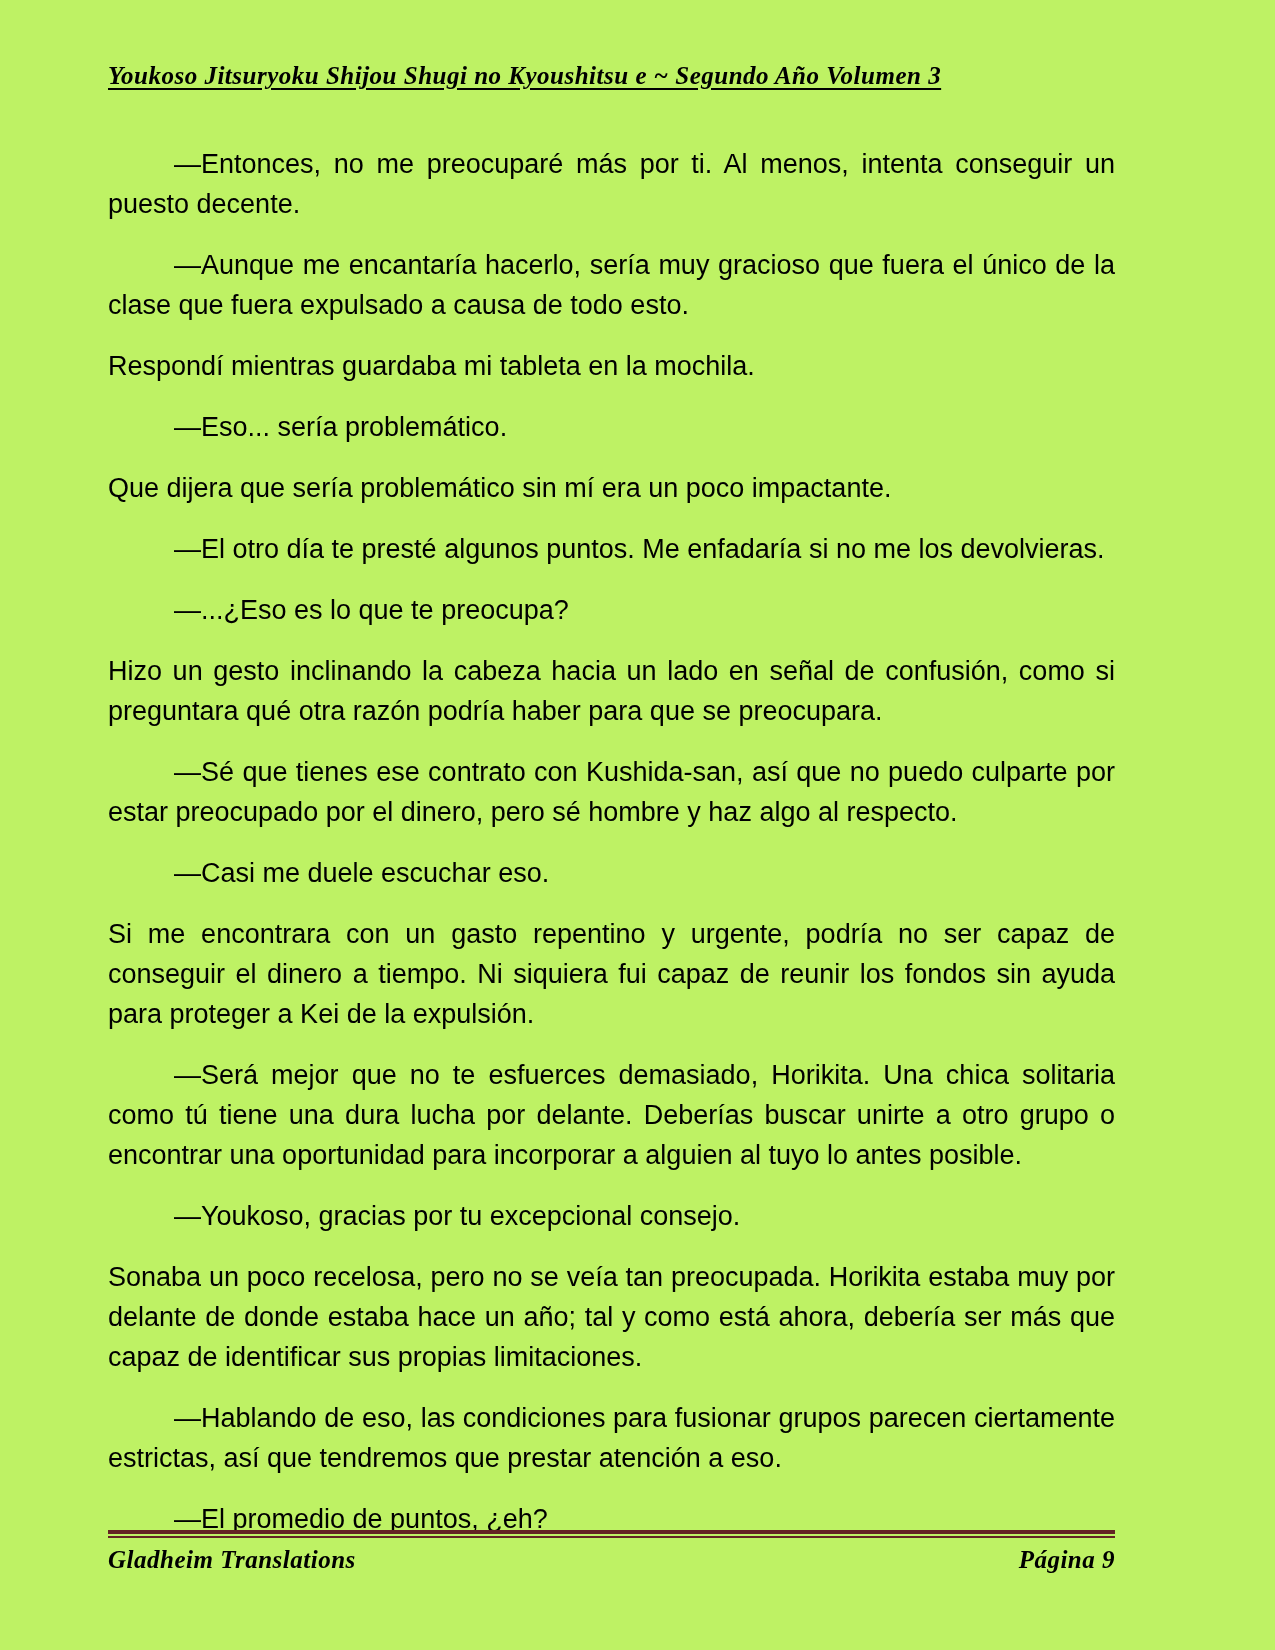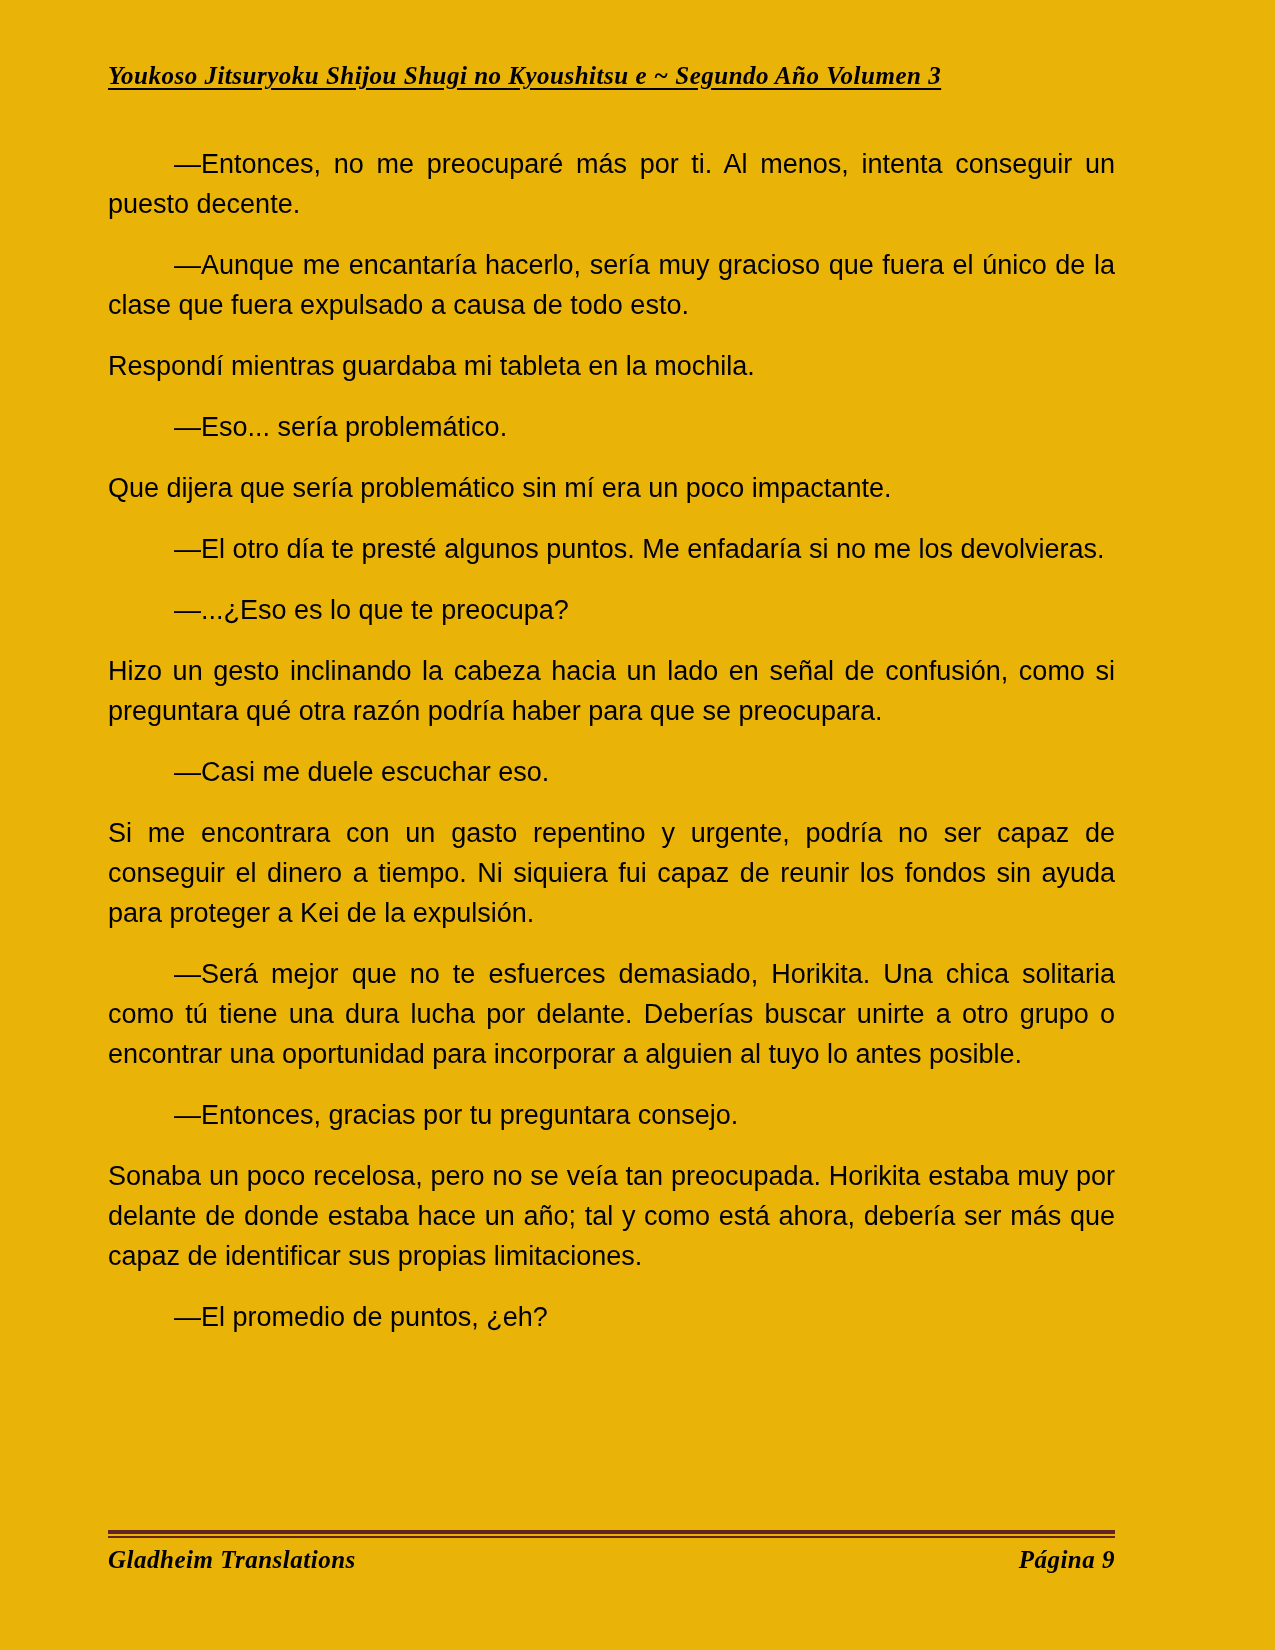--- a/index.html
+++ b/index.html
@@ -5,21 +5,21 @@
   html, body {
     margin: 0;
     padding: 0;
     background: #e8e8e8;
   }
   .page {
     position: relative;
     width: 1275px;
     height: 1650px;
     margin: 0 auto;
-    background: #eab308;
+    background: #bef264;
     box-sizing: border-box;
     color: #000000;
     overflow: hidden;
   }
   .header {
     position: absolute;
     top: 62px;
     left: 108px;
     right: 160px;
   }
@@ -90,25 +90,27 @@
 
   <div class="body">
     <p class="para dialogue">—Entonces, no me preocuparé más por ti. Al menos, intenta conseguir un puesto decente.</p>
     <p class="para dialogue">—Aunque me encantaría hacerlo, sería muy gracioso que fuera el único de la clase que fuera expulsado a causa de todo esto.</p>
     <p class="para narration">Respondí mientras guardaba mi tableta en la mochila.</p>
     <p class="para dialogue">—Eso... sería problemático.</p>
     <p class="para narration">Que dijera que sería problemático sin mí era un poco impactante.</p>
     <p class="para dialogue">—El otro día te presté algunos puntos. Me enfadaría si no me los devolvieras.</p>
     <p class="para dialogue">—...¿Eso es lo que te preocupa?</p>
     <p class="para narration">Hizo un gesto inclinando la cabeza hacia un lado en señal de confusión, como si preguntara qué otra razón podría haber para que se preocupara.</p>
+    <p class="para dialogue">—Sé que tienes ese contrato con Kushida-san, así que no puedo culparte por estar preocupado por el dinero, pero sé hombre y haz algo al respecto.</p>
     <p class="para dialogue">—Casi me duele escuchar eso.</p>
     <p class="para narration">Si me encontrara con un gasto repentino y urgente, podría no ser capaz de conseguir el dinero a tiempo. Ni siquiera fui capaz de reunir los fondos sin ayuda para proteger a Kei de la expulsión.</p>
     <p class="para dialogue">—Será mejor que no te esfuerces demasiado, Horikita. Una chica solitaria como tú tiene una dura lucha por delante. Deberías buscar unirte a otro grupo o encontrar una oportunidad para incorporar a alguien al tuyo lo antes posible.</p>
-    <p class="para dialogue">—Entonces, gracias por tu preguntara consejo.</p>
+    <p class="para dialogue">—Youkoso, gracias por tu excepcional consejo.</p>
     <p class="para narration">Sonaba un poco recelosa, pero no se veía tan preocupada. Horikita estaba muy por delante de donde estaba hace un año; tal y como está ahora, debería ser más que capaz de identificar sus propias limitaciones.</p>
+    <p class="para dialogue">—Hablando de eso, las condiciones para fusionar grupos parecen ciertamente estrictas, así que tendremos que prestar atención a eso.</p>
     <p class="para dialogue">—El promedio de puntos, ¿eh?</p>
   </div>
 
   <div class="footer">
     <div class="rule">
       <div class="rule-thick" style="background: rgb(99, 36, 35);"></div>
       <div class="rule-thin" style="background: rgb(99, 36, 35);"></div>
     </div>
     <div class="footer-row">
       <span>Gladheim Translations</span>

